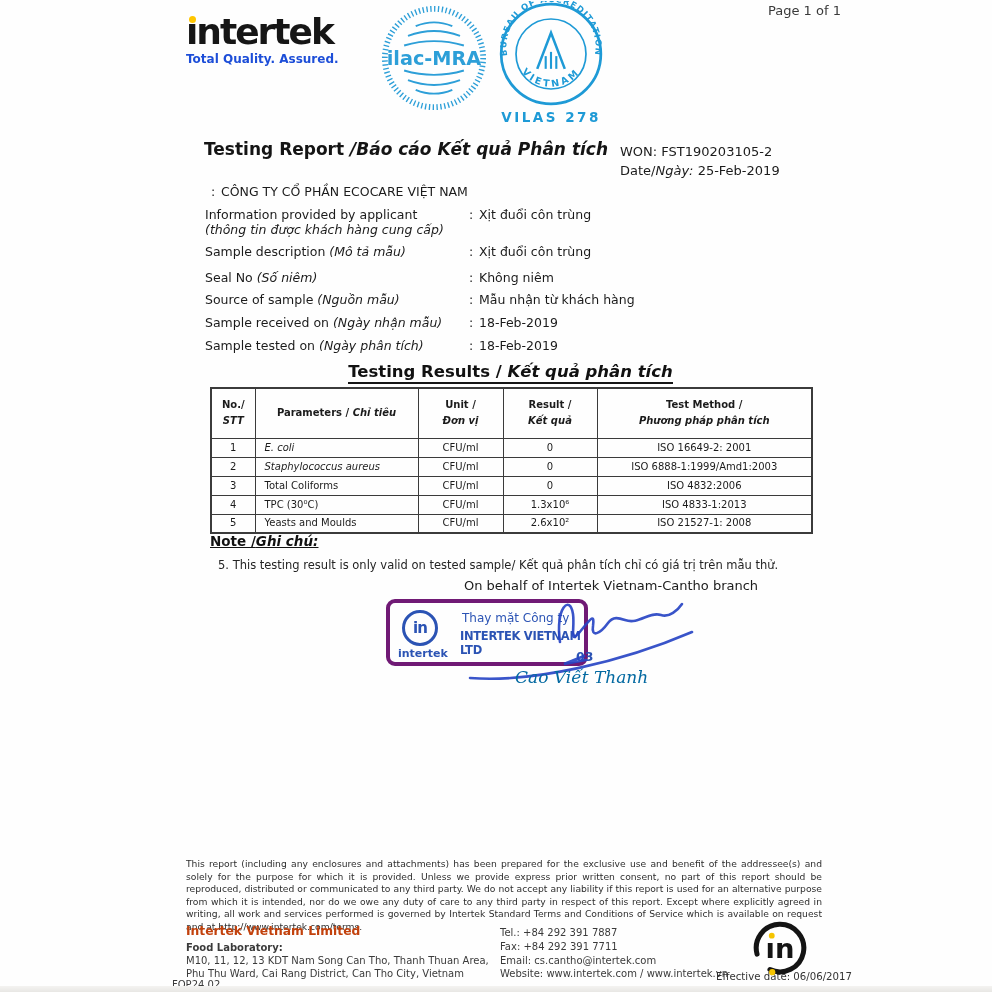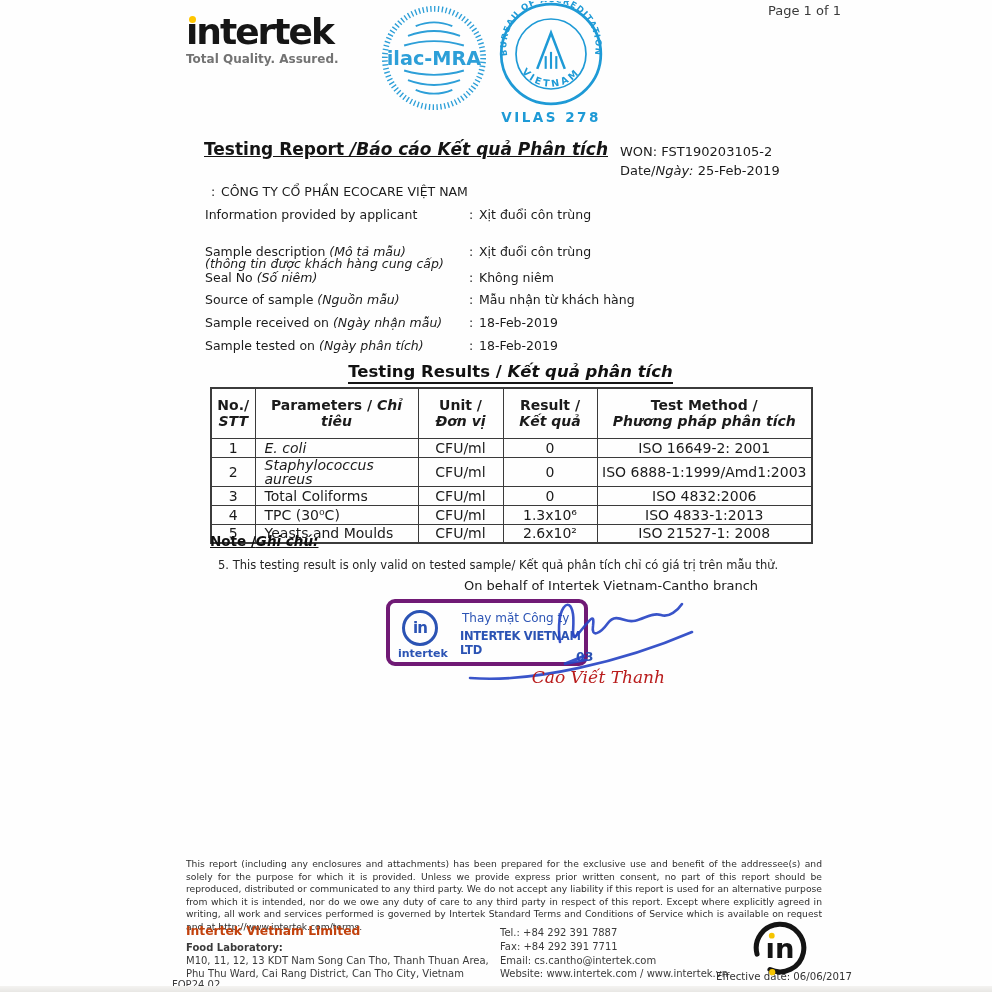--- a/index.html
+++ b/index.html
@@ -18,45 +18,45 @@
   
   .page-indicator { left:768px; top:3px; font-size:13px; color:#3a3a3a; }
   .brand { left:186px; top:12px; }
   .wordmark {
     position:relative; display:inline-block;
     font-size:36px; font-weight:bold; letter-spacing:-2px; color:#161616;
     line-height:40px;
   }
   .i-dot { position:absolute; left:3px; top:4px; width:7px; height:7px;
     border-radius:50%; background:#ffc600; }
-  .tagline { font-size:12px; font-weight:bold; color:#737373; margin-top:0px; }
+  .tagline { font-size:12px; font-weight:bold; color:#1d4ed8; margin-top:0px; }
 
   .ilac-logo { left:381px; top:5px; }
   .seal-logo { left:498px; top:1px; }
   .vilas { left:494px; top:109px; width:114px; text-align:center;
     color:#1e9ad6; font-weight:bold; font-size:13.5px; letter-spacing:2.5px; }
 
   
-  .report-title { left:204px; top:139px; font-size:17px; font-weight:bold; color:#141414;text-decoration:underline; }
+  .report-title { left:204px; top:139px; font-size:17px; font-weight:bold; color:#141414; }
   .won-block { left:620px; top:142px; font-size:13px; line-height:19px; color:#1b1b1b; }
 
   
   .field { left:205px; display:flex; font-size:12.5px; color:#1b1b1b; width:640px; }
   .f-label { flex:0 0 258px; }
   .f-colon { flex:0 0 16px; text-align:center; }
   .f-value { flex:1; }
-  .field.stack .f-label i { display:block;margin-top:34px; }
+  .field.stack .f-label i { display:block; }
 
   
   .results-heading { left:210px; top:362px; width:601px; text-align:center;
     font-size:16.5px; font-weight:bold; color:#111; }
   .results-heading .u { border-bottom:2px solid #151515; padding-bottom:1px; }
 
   table.results { left:210px; top:387px; position:absolute; width:601px;
-    border-collapse:collapse; table-layout:fixed; font-size:14px; color:#1b1b1b;
+    border-collapse:collapse; table-layout:fixed; font-size:10px; color:#1b1b1b;
     border:2px solid #3b3b3b; }
   table.results th, table.results td { border:1px solid #3b3b3b; padding:0 4px; }
   table.results th { height:50px; font-weight:bold; line-height:16px; }
   table.results td { height:19px; text-align:center; line-height:14px; }
   table.results td.param { text-align:left; padding-left:9px; }
   th .vi { font-weight:bold; font-style:italic; }
   th.stacked .en, th.stacked .vi { display:block; }
 
   
   .note-heading { left:210px; top:533px; font-size:13.5px; font-weight:bold;
@@ -69,23 +69,23 @@
     border:4px solid #701a75; border-radius:9px; color:#2b53b4; }
   .stamp .ring { position:absolute; left:12px; top:7px; width:36px; height:36px;
     border:3px solid #2b53b4; border-radius:50%;
     display:flex; align-items:center; justify-content:center;
     font-weight:bold; font-size:15px; letter-spacing:-1px; }
   .stamp .stamp-brand { position:absolute; left:8px; top:44px; font-size:11px; font-weight:bold; }
   .stamp .l1 { position:absolute; left:72px; top:8px; font-size:12px; }
   .stamp .l2 { position:absolute; left:70px; top:26px; font-size:11.5px; font-weight:bold; letter-spacing:-0.3px; }
   .stamp .num { position:absolute; left:186px; top:46px; font-size:12.5px; font-weight:bold; }
   .sig-svg { left:452px; top:582px; }
-  .signer { left:515px; top:667px; width:150px; text-align:right;
+  .signer { left:515px; top:667px; width:150px; text-align:left;
     font-family:"DejaVu Serif","Liberation Serif",serif; font-style:italic;
-    font-size:17px; color:#b91c1c; }
+    font-size:17px; color:#0369a1; }
 
   
   .disclaimer { left:186px; top:858px; width:636px; font-size:9.2px;
     line-height:12.6px; color:#2e2e2e; text-align:justify; }
   .ft { color:#3a3a3a; font-size:10px; line-height:13px; }
   .ft-company { left:186px; top:925px; font-size:12.3px; font-weight:bold; color:#c2410c; }
   .ft-lab { left:186px; top:941px; font-weight:bold; }
   .ft-addr1 { left:186px; top:954px; }
   .ft-addr2 { left:186px; top:967px; }
   .ft-fop { left:172px; top:978px; }

